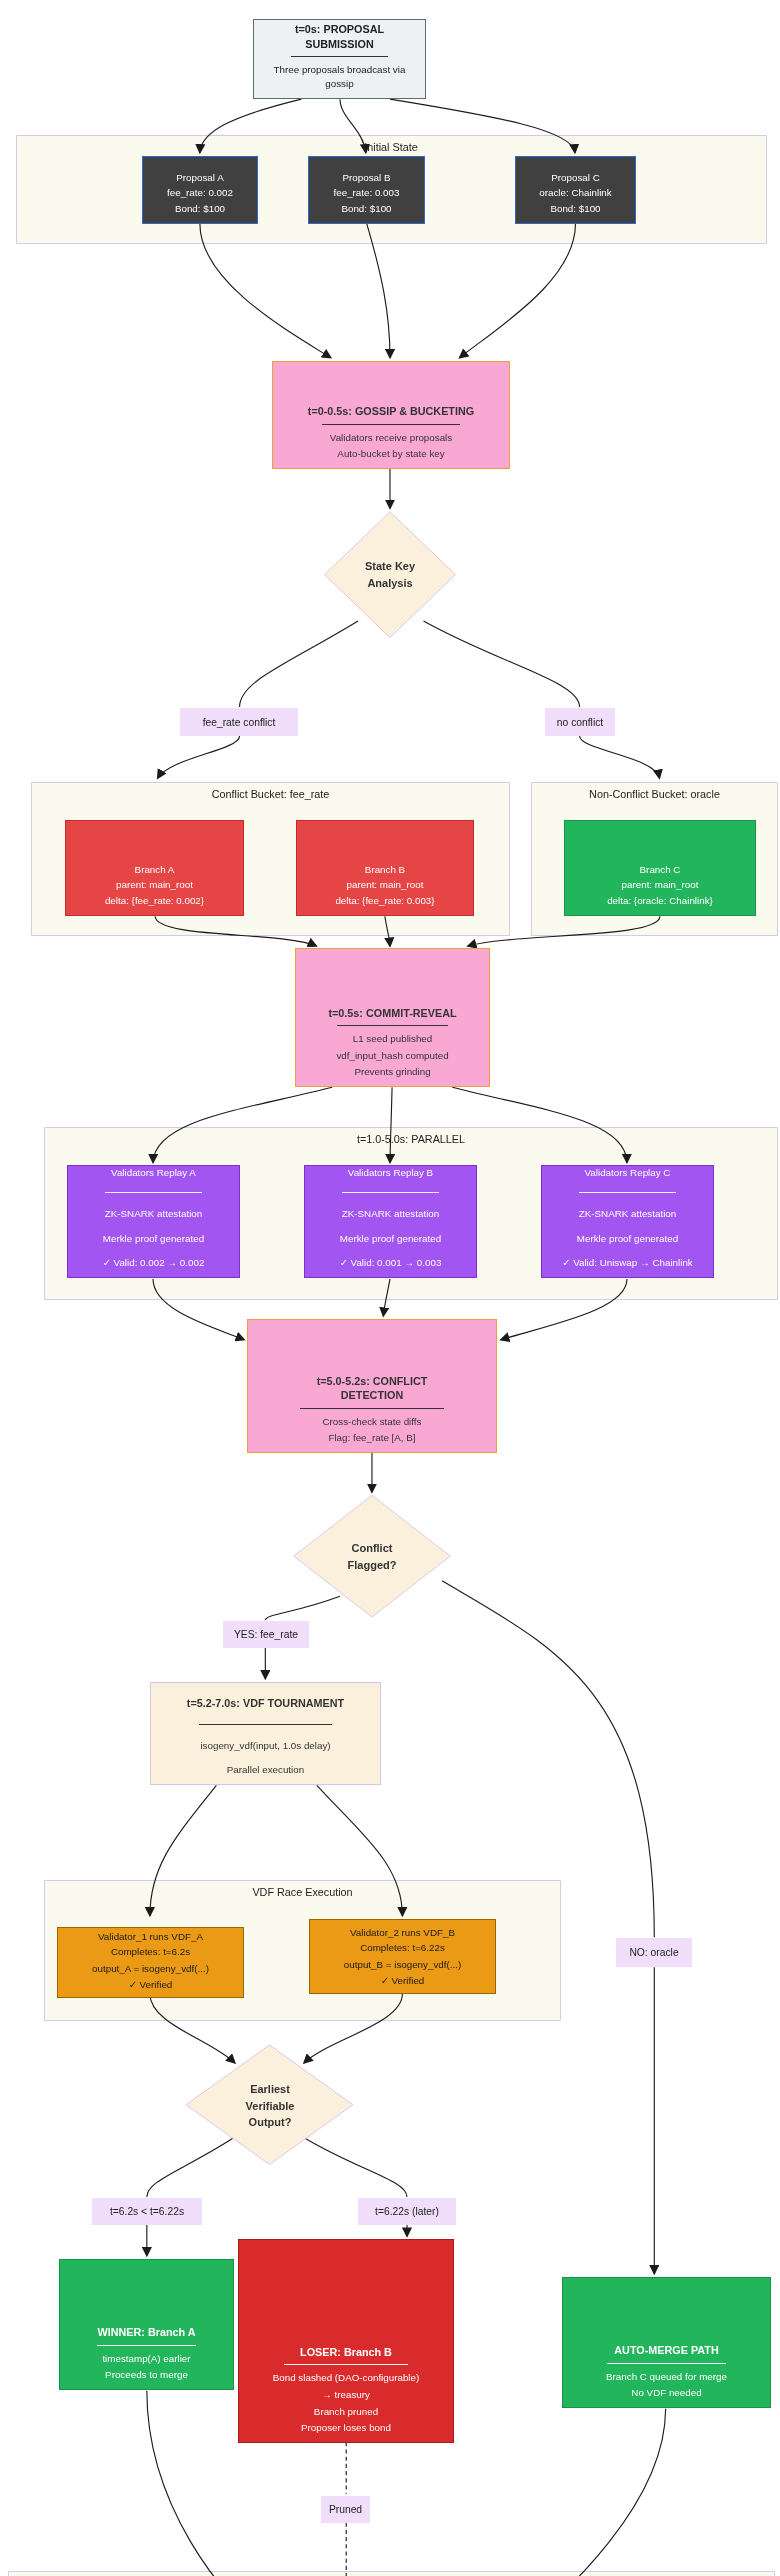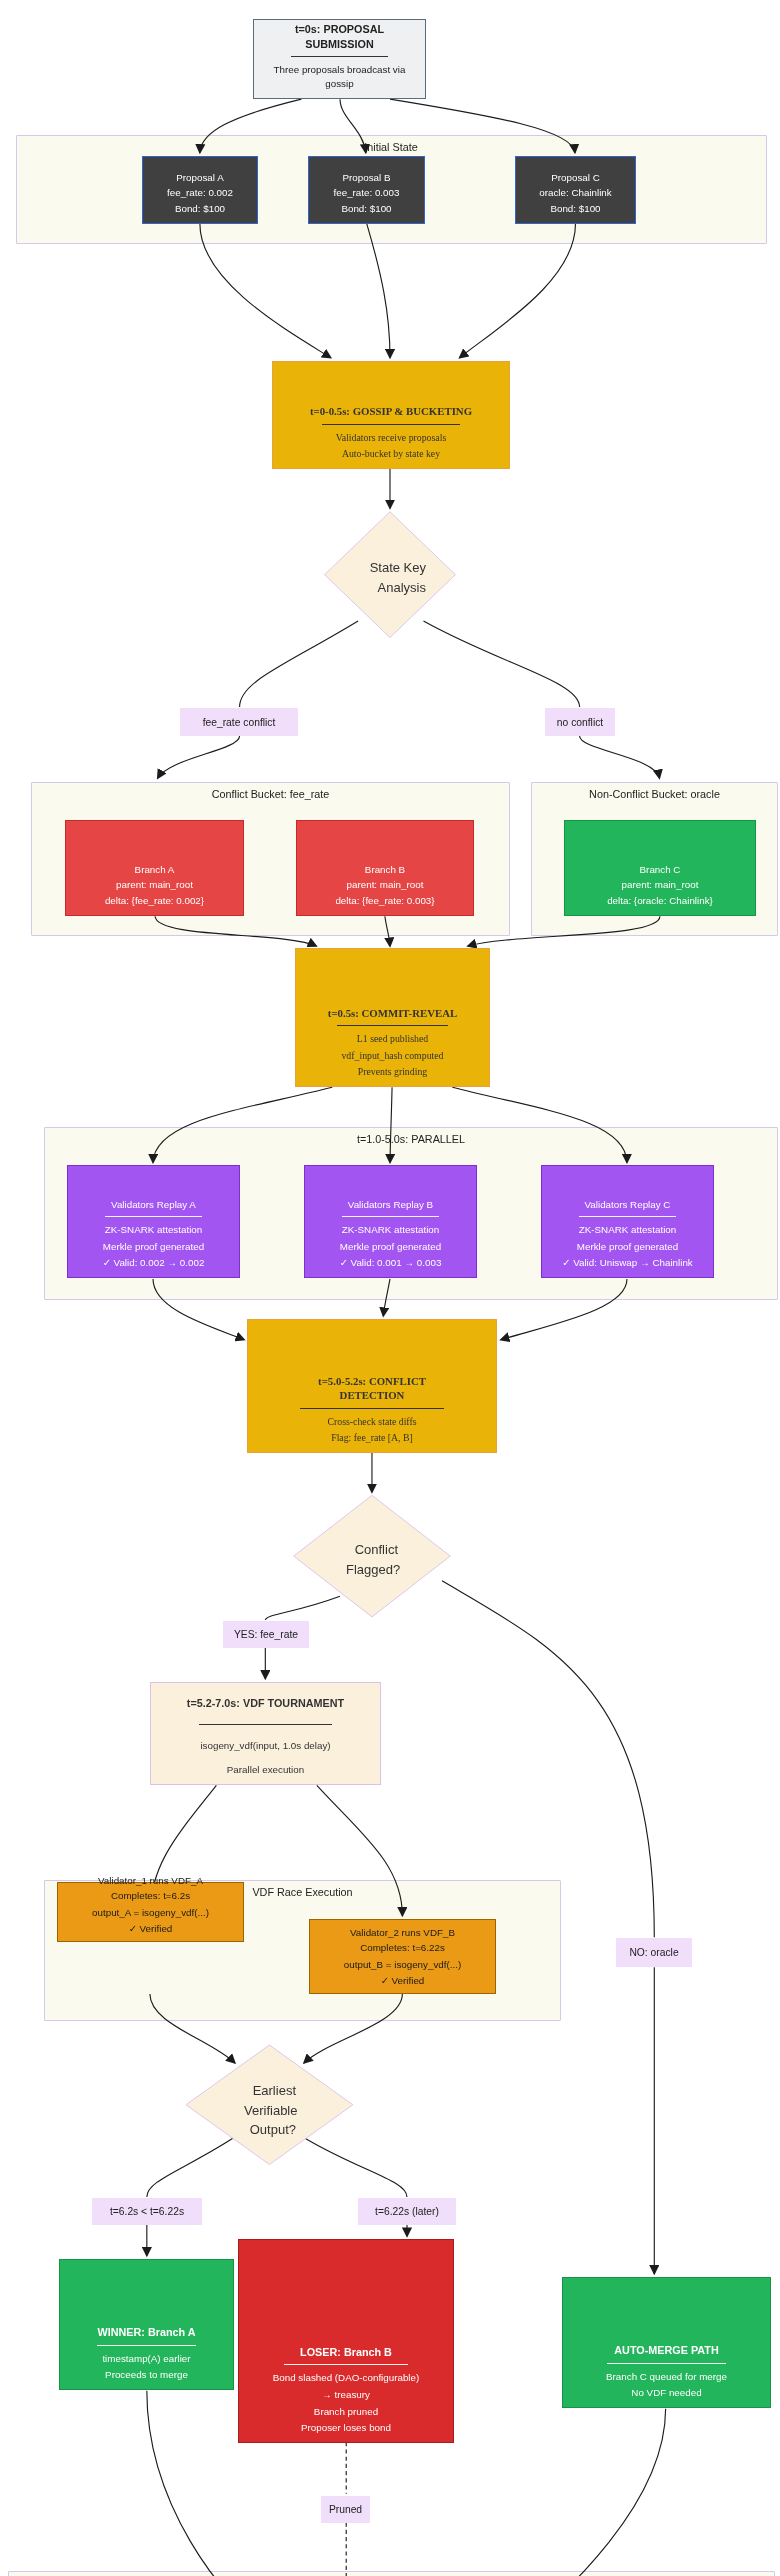--- a/index.html
+++ b/index.html
@@ -16,29 +16,29 @@
         justify-content:flex-end;text-align:center;padding:5.2px 7.2px;box-sizing:border-box;
         font-size:9.8px;line-height:1.45;}
   .node .t{font-weight:700;font-size:10.8px;line-height:1.35;}
   .node .t.plain{font-weight:400;font-size:9.8px;}
   .node .ln{margin:1.3px 0;}
   .hr{width:62%;border-top:1px solid rgba(255,255,255,.95);margin:4.6px auto;}
   .hr.dark{border-top:1px solid #333;}
   
   .gray  {background:#eef0f2;border:1.5px solid #5b6b7b;color:#222;}
   .blue  {background:#404040;border:1px solid #2f66d0;color:#fff;}
-  .yellow{background:#eab308;border:1.3px solid #e9a23b;color:#333;font-family:Liberation Serif, serif;}
+  .yellow{background:#f9a8d4;border:1.3px solid #e9a23b;color:#333;}
   .red   {background:#e54545;border:1.3px solid #c62a2a;color:#fff;}
   .redD  {background:#d92b2b;border:1.5px solid #a31d1d;color:#fff;}
   .green {background:#23b55b;border:1.5px solid #179347;color:#fff;}
-  .purple{background:#a355f2;border:1.3px solid #7f2fd0;color:#fff;}
+  .purple{background:#a355f2;border:1.3px solid #7f2fd0;color:#fff;gap:8px;}
   .orange{background:#eb9a15;border:1.3px solid #9a6400;color:#1a1a1a;}
   .cream {background:#fbf0dc;border:0.8px solid #dcc2e9;color:#333;gap:8px;}
   
-  .dtext{position:absolute;z-index:3;text-align:right;font-size:13px;color:#333;line-height:1.5;}
+  .dtext{position:absolute;z-index:3;text-align:center;font-size:11px;color:#333;line-height:1.5;font-weight:bold;}
   
   .elabel{position:absolute;z-index:4;background:#f0defa;color:#222;font-size:10.3px;
           display:flex;align-items:center;justify-content:center;text-align:center;padding:1px 3.1px;box-sizing:border-box;}
 </style>
 </head>
 <body>
 
 <div id="canvas">
 
   <div class="subgraph" style="left:15.5px;top:135px;width:749px;height:107px">
@@ -227,21 +227,21 @@
     <div class="ln">Flag: fee_rate [A, B]</div>
   </div>
 
   <div class="node cream" style="left:150px;top:1682px;width:231px;height:103px">
     <div class="t">t=5.2-7.0s: VDF TOURNAMENT</div>
     <div class="hr dark"></div>
     <div class="ln">isogeny_vdf(input, 1.0s delay)</div>
     <div class="ln">Parallel execution</div>
   </div>
 
-  <div class="node orange" style="left:57px;top:1882px;width:187px;height:60px;padding:3.1px 6.2px">
+  <div class="node orange" style="left:57px;top:1927px;width:187px;height:71px;padding:3.1px 6.2px">
     <div class="t plain">Validator_1 runs VDF_A</div>
     <div class="ln">Completes: t=6.2s</div>
     <div class="ln">output_A = isogeny_vdf(...)</div>
     <div class="ln">✓ Verified</div>
   </div>
   <div class="node orange" style="left:309px;top:1919px;width:187px;height:75px;padding:3.1px 6.2px">
     <div class="t plain">Validator_2 runs VDF_B</div>
     <div class="ln">Completes: t=6.22s</div>
     <div class="ln">output_B = isogeny_vdf(...)</div>
     <div class="ln">✓ Verified</div>

